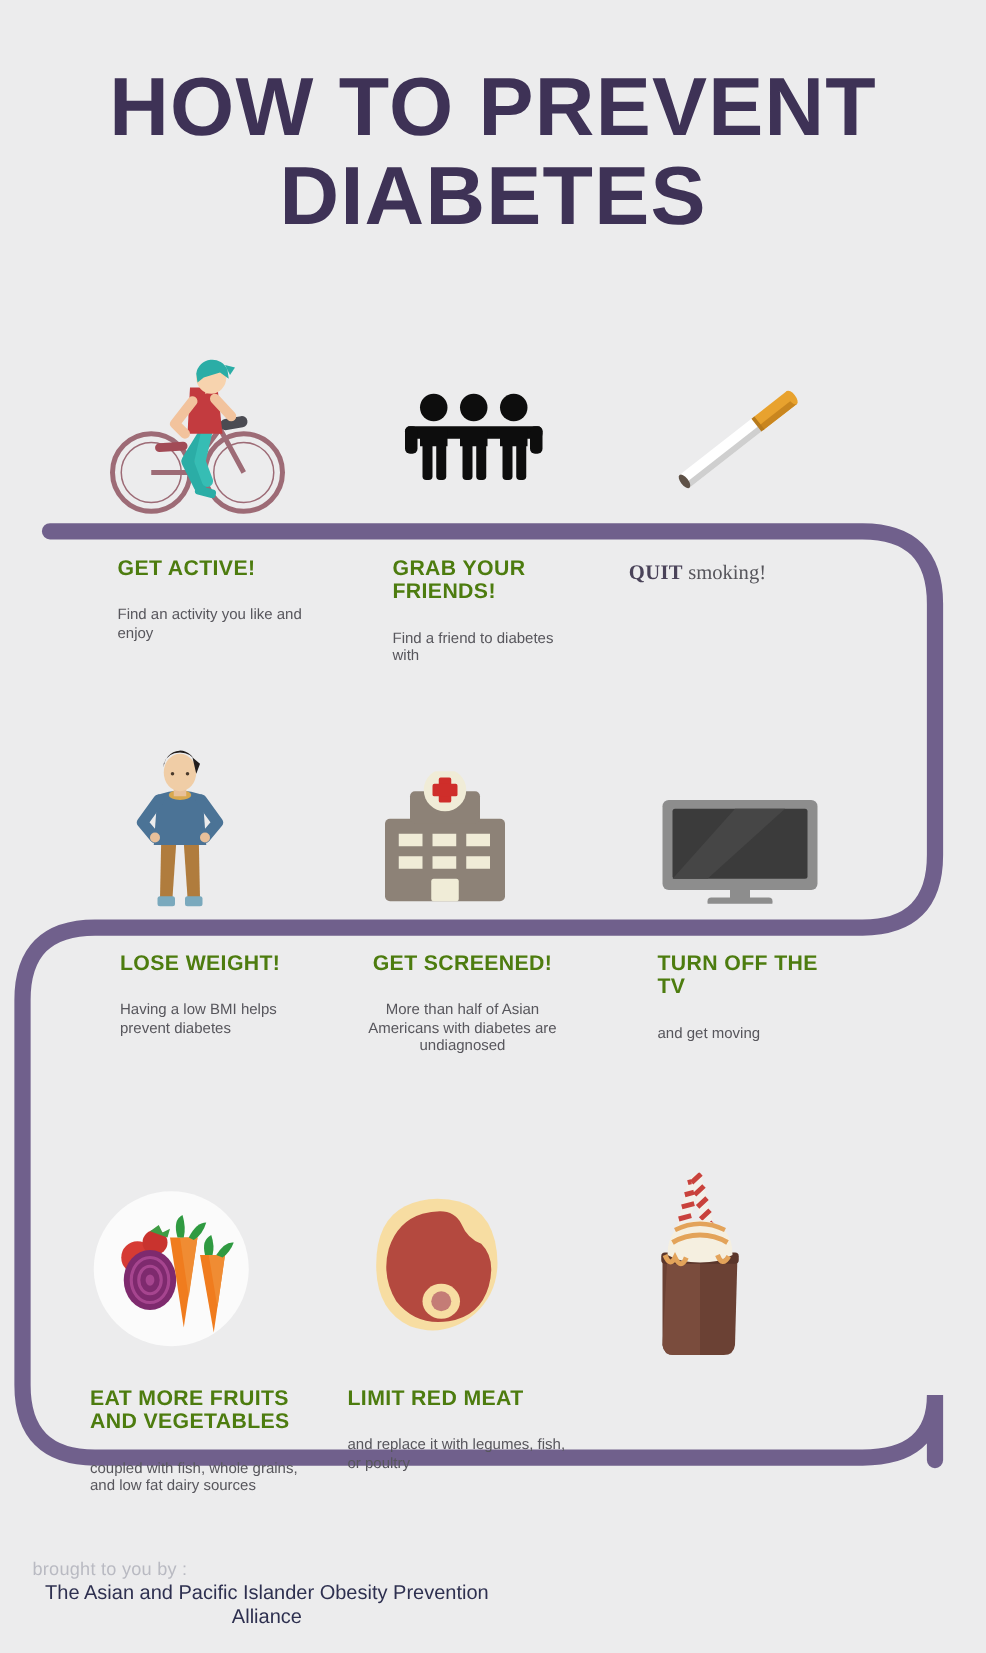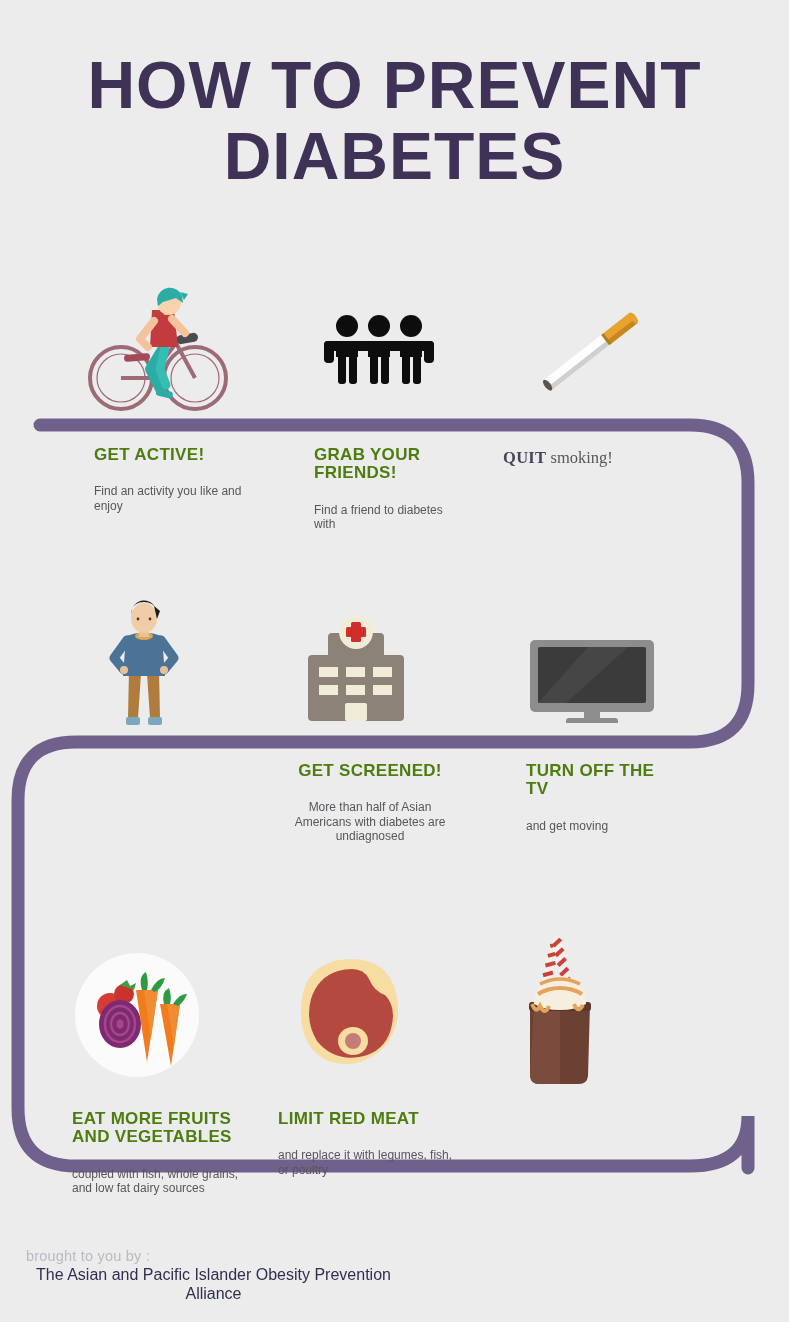--- a/index.html
+++ b/index.html
@@ -238,20 +238,24 @@
   <div class="icon-wrap" style="left:528px; top:638px; width:128px; height:85px;">
     <svg viewBox="0 0 128 85" width="128" height="85">
       <rect x="2" y="2" width="124" height="72" rx="5" fill="#8d8d8d"></rect>
       <rect x="10" y="9" width="108" height="56" rx="2" fill="#3b3b3b"></rect>
       <path d="M10 65 L60 9 L100 9 L38 65 Z" fill="#464646"></path>
       <rect x="56" y="74" width="16" height="10" fill="#8d8d8d"></rect>
       <rect x="38" y="80" width="52" height="7" rx="3" fill="#8d8d8d"></rect>
     </svg>
   </div>
 
+  <div class="cell" style="left:96px; top:762px; width:150px;">
+    <div class="tip-head">LOSE WEIGHT!</div>
+    <div class="tip-body">Having a low BMI helps prevent diabetes</div>
+  </div>
 
   <div class="cell" style="left:290px; top:762px; width:160px;text-align:center;">
     <div class="tip-head">GET SCREENED!</div>
     <div class="tip-body">More than half of Asian Americans with diabetes are undiagnosed</div>
   </div>
 
   <div class="cell" style="left:526px; top:762px; width:140px;">
     <div class="tip-head">TURN OFF THE TV</div>
     <div class="tip-body">and get moving</div>
   </div>

